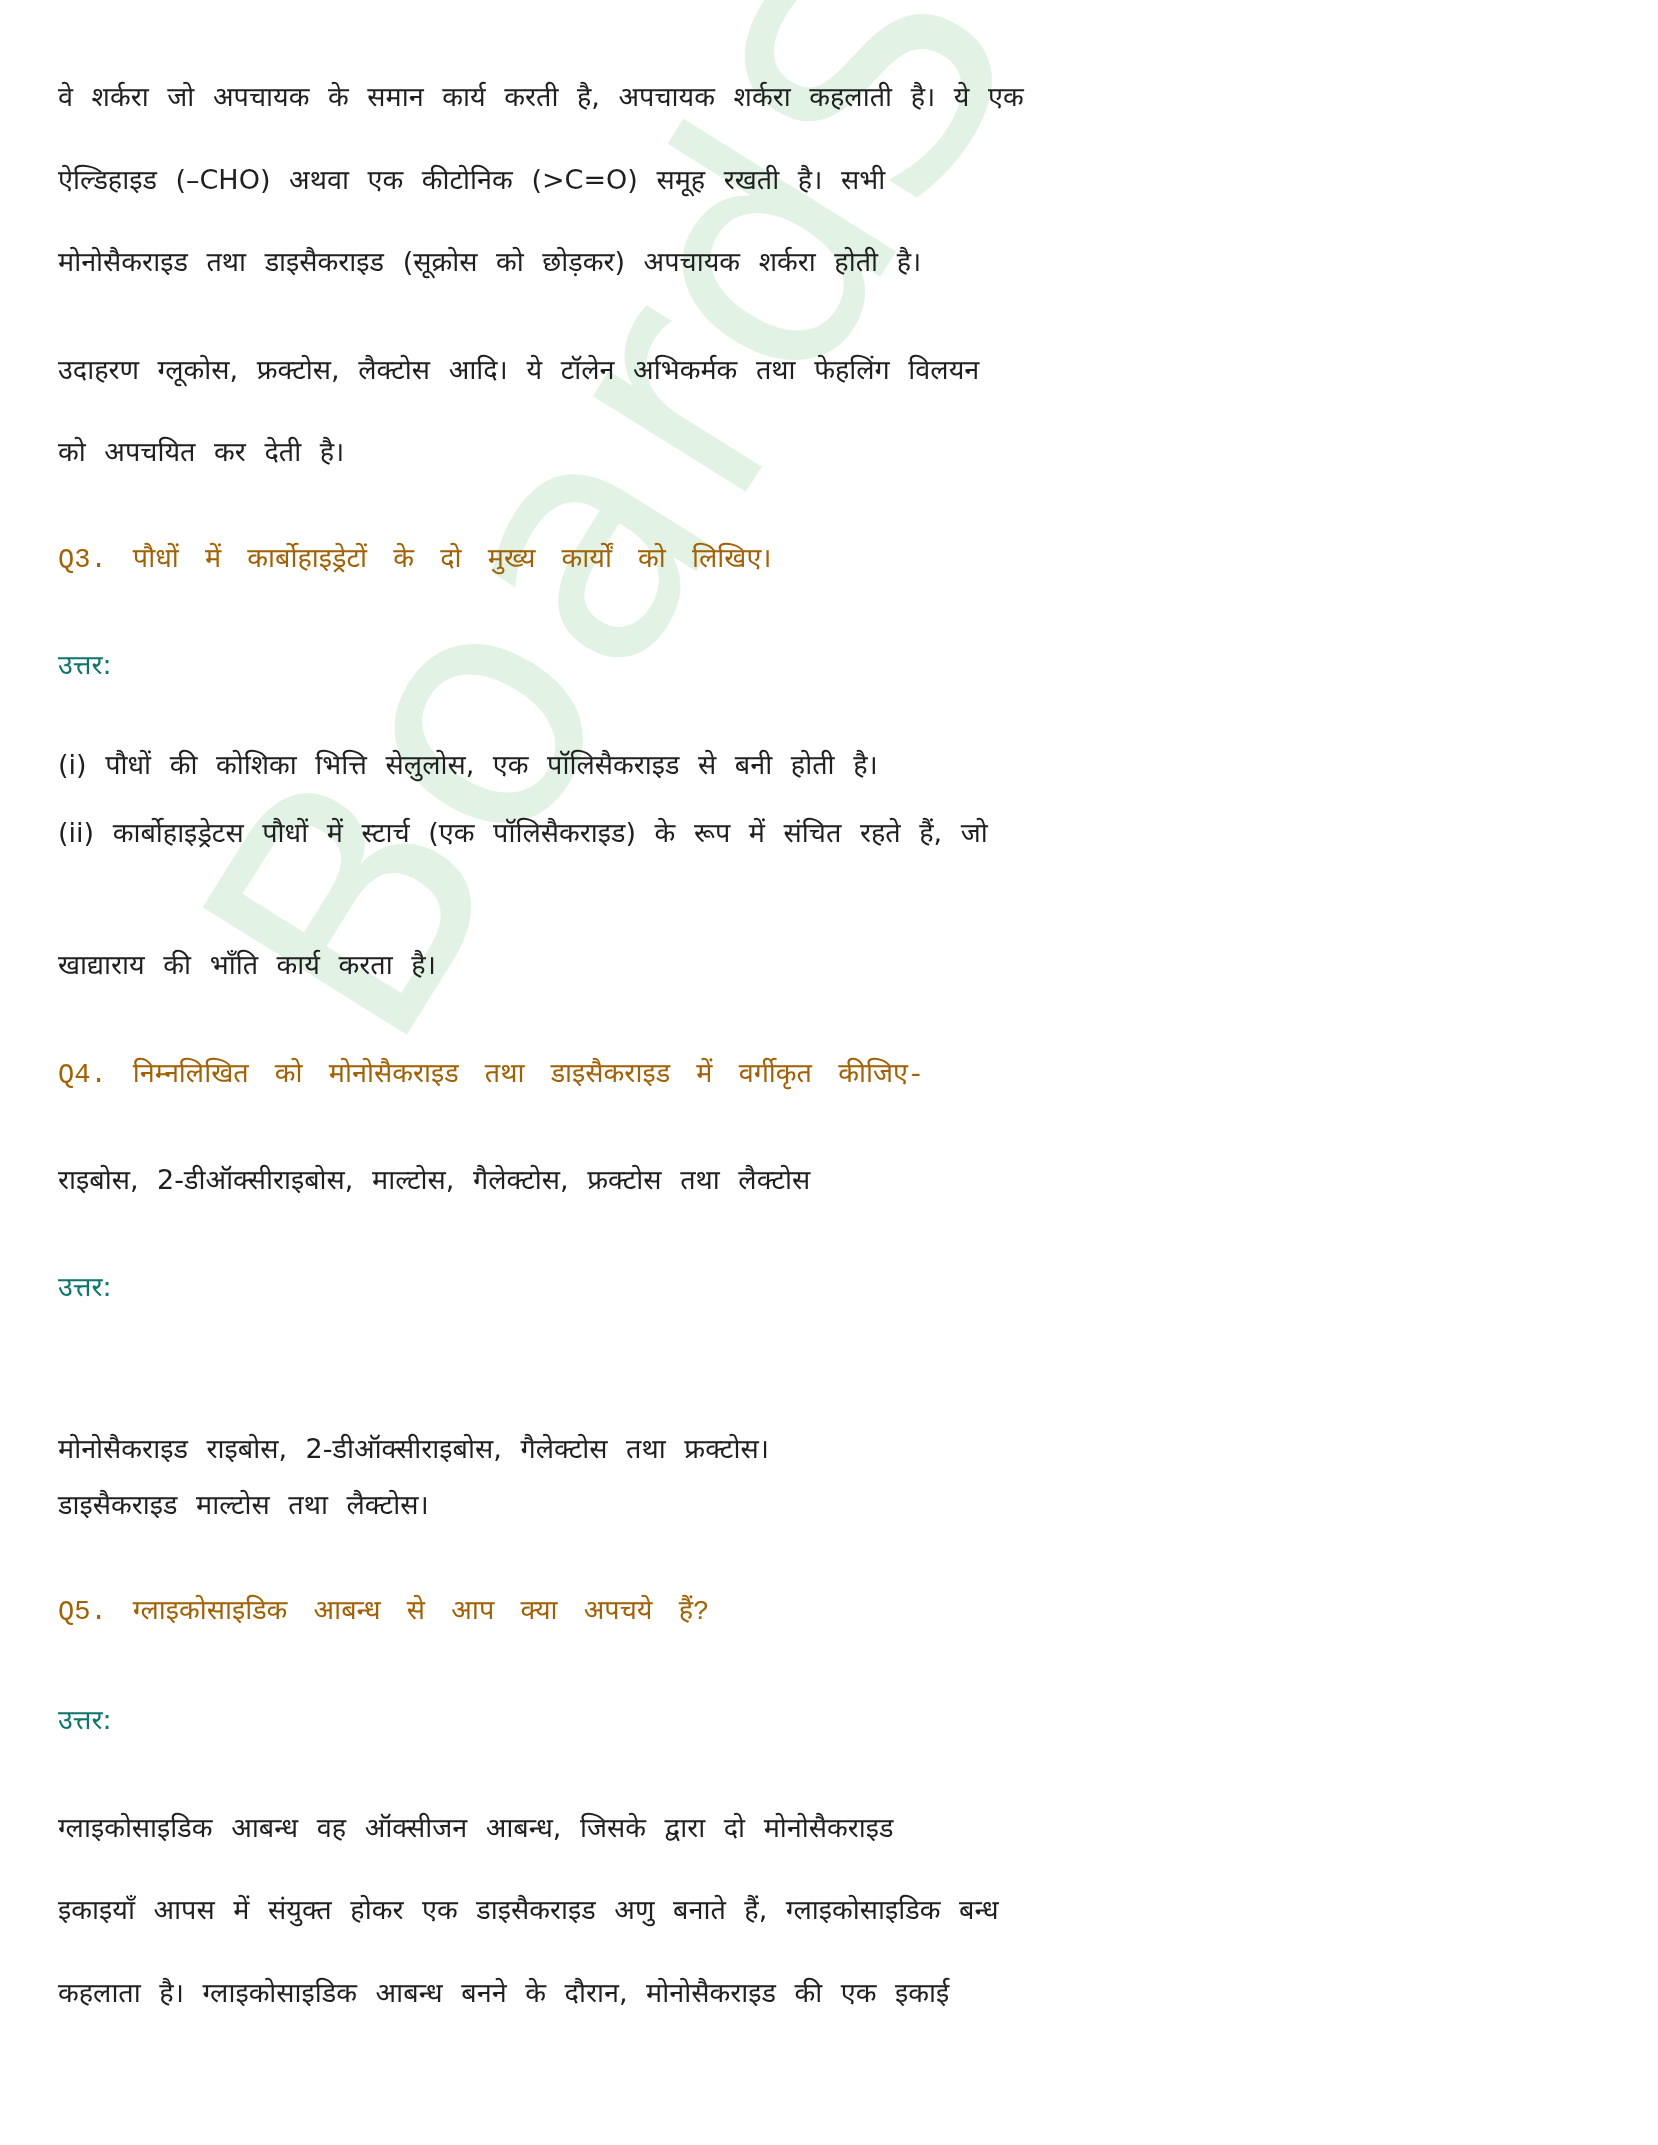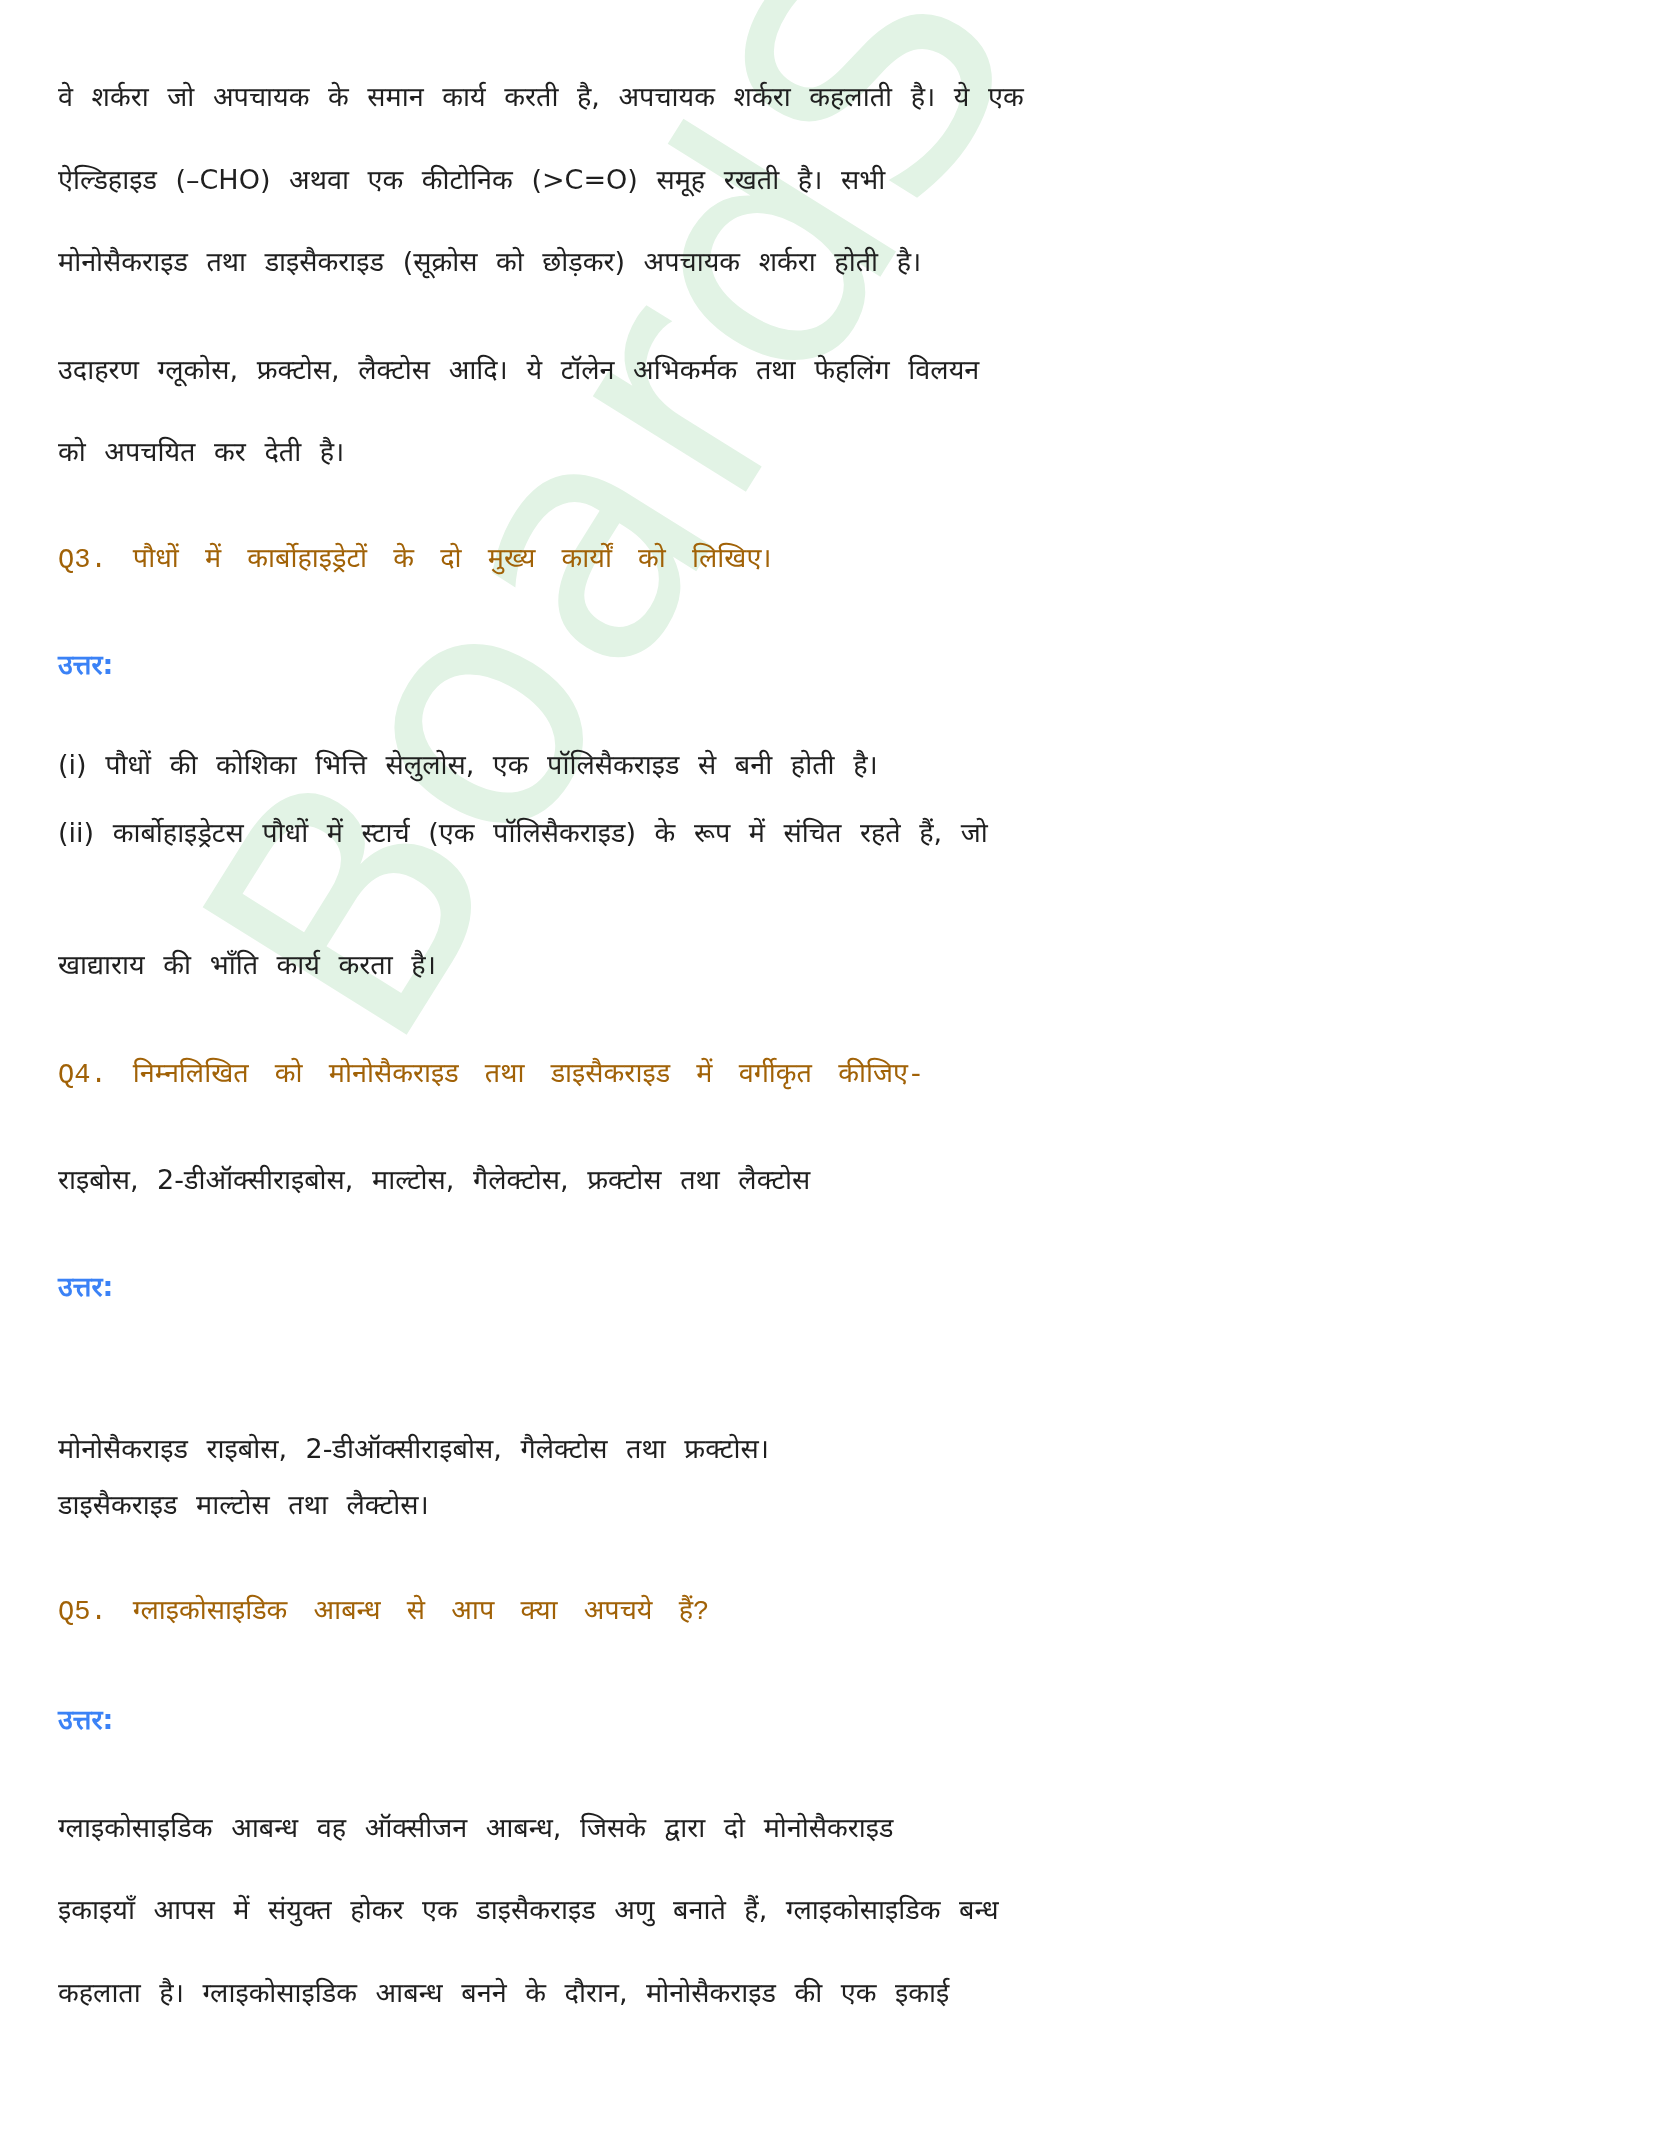--- a/index.html
+++ b/index.html
@@ -14,21 +14,21 @@
     font-size: 330px; color: #e2f3e5; white-space: nowrap;
     transform: rotate(-58deg); transform-origin: left top;
     z-index: 0; pointer-events: none; letter-spacing: 4px;
   }
   .content { position: absolute; left: 58px; top: 0; width: 1560px; z-index: 1; }
   .line {
     position: absolute; left: 0; white-space: nowrap;
     font-size: 27px; line-height: 50px; word-spacing: 10px;
   }
   .q { color: #a16207; font-family: Liberation Mono, monospace; }
-  .ans { color: #3b82f6; font-weight: bold; }
+  .ans { color: #0f766e; }
 </style>
 </head>
 <body>
 
 <div class="watermark">BoardStudy</div>
 
 <div class="content">
 
   <div class="line" style="top:72px">वे शर्करा जो अपचायक के समान कार्य करती है, अपचायक शर्करा कहलाती है। ये एक</div>
   <div class="line" style="top:155px">ऐल्डिहाइड (–CHO) अथवा एक कीटोनिक (&gt;C=O) समूह रखती है। सभी</div>

